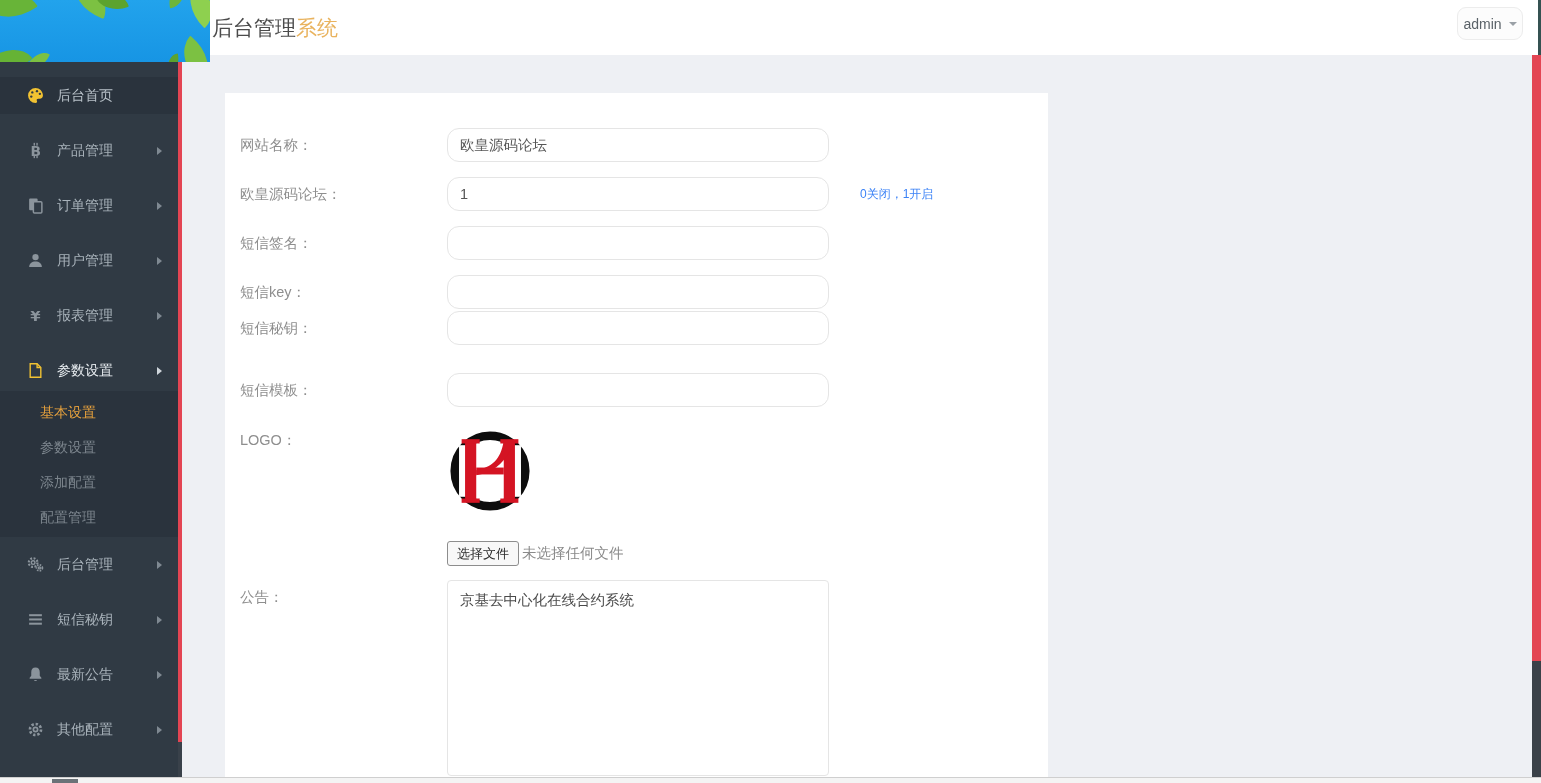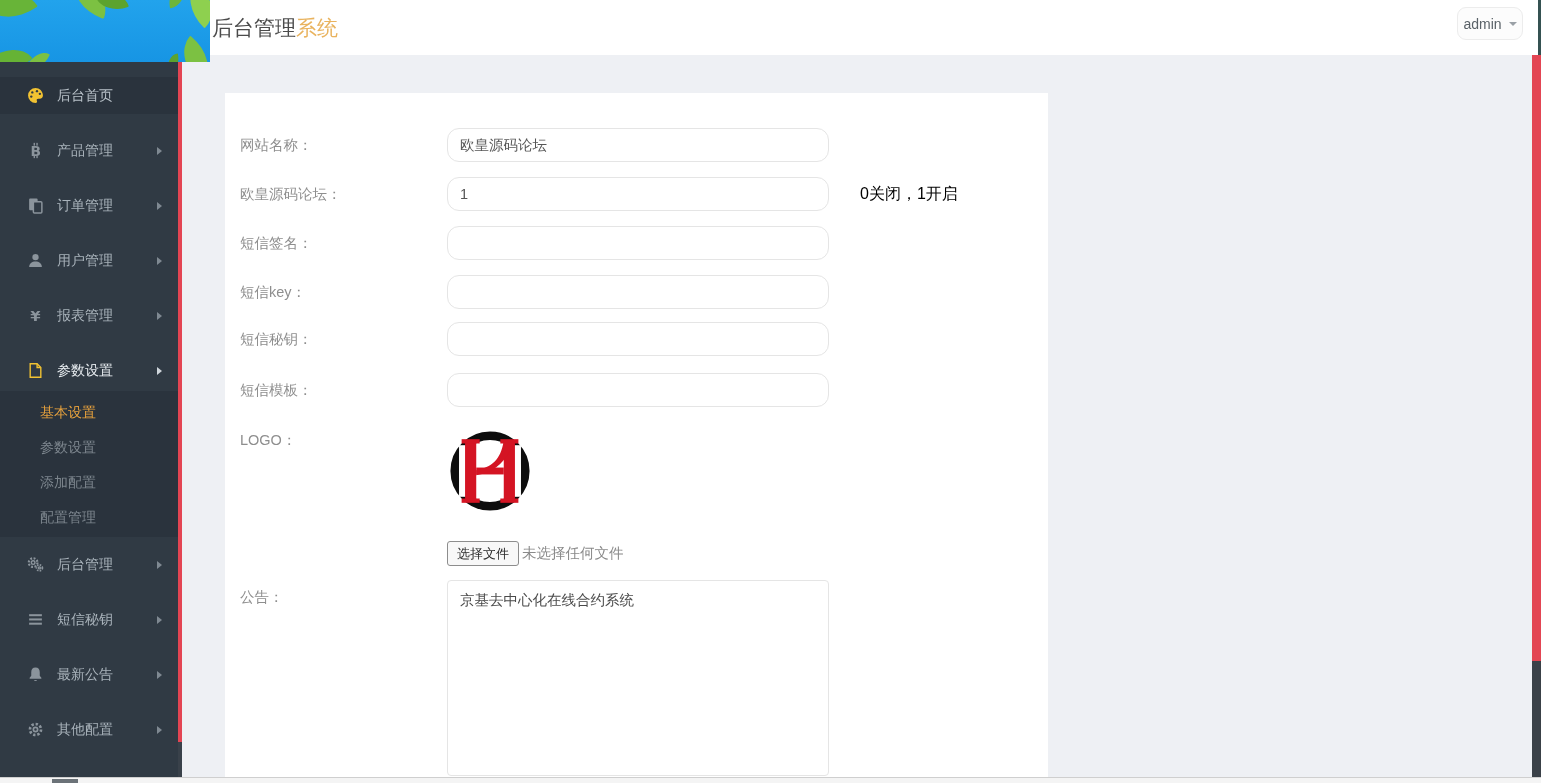--- a/index.html
+++ b/index.html
@@ -51,21 +51,21 @@
 
   
   .content { position:absolute; left:182px; top:55px; right:0; bottom:6px; background:#eef0f4; }
   .card { position:absolute; left:43px; top:38px; width:823px; height:684px; background:#fff; }
 
   .frow { position:absolute; left:15px; right:10px; height:34px; }
   .flabel { position:absolute; left:0; top:0; line-height:34px; font-size:14.5px; color:#8e8e8e; white-space:nowrap; }
   .finput { position:absolute; left:207px; top:0; width:382px; height:34px; border:1px solid #e5e5e5;
             border-radius:12px; padding:0 12px; font-size:14.5px; color:#555; outline:none; background:#fff;
             font-family:inherit; }
-  .fhint { position:absolute; left:620px; top:0; line-height:34px; font-size:16px; color:#000000; white-space:nowrap; }
+  .fhint { position:absolute; left:620px; top:0; line-height:34px; font-size:12px; color:#3b82f6; white-space:nowrap; }
 
   .logo-box { position:absolute; left:222px; top:335px; width:86px; height:86px; }
   .logo-box svg { display:block; width:86px; height:86px; }
 
   .file-btn { position:absolute; left:222px; top:448px; height:25px; padding:0 9px; font-size:13px; color:#2b2b2b;
               background:#f8f8f8; border:1px solid #8d8d8d; border-radius:3px; cursor:pointer; font-family:inherit; }
   .file-status { position:absolute; left:297px; top:448px; line-height:25px; font-size:14.5px; color:#8a8a8a; white-space:nowrap; }
 
   .ftext { position:absolute; left:222px; top:487px; width:382px; height:196px; border:1px solid #e5e5e5;
            border-radius:4px; padding:9px 12px; font-size:14.5px; color:#4a4a4a; resize:none; outline:none;
@@ -245,21 +245,21 @@
       <div class="frow" style="top:133px;">
         <span class="flabel">短信签名：</span>
         <input class="finput" type="text" value="" style="">
       </div>
 
       <div class="frow" style="top:182px;">
         <span class="flabel">短信key：</span>
         <input class="finput" type="text" value="" style="">
       </div>
 
-      <div class="frow" style="top:229px;">
+      <div class="frow" style="top:218px;">
         <span class="flabel">短信秘钥：</span>
         <input class="finput" type="text" value="" style="">
       </div>
 
       <div class="frow" style="top:280px;">
         <span class="flabel">短信模板：</span>
         <input class="finput" type="text" value="" style="">
       </div>
 
       <div class="frow" style="top:330px;">

